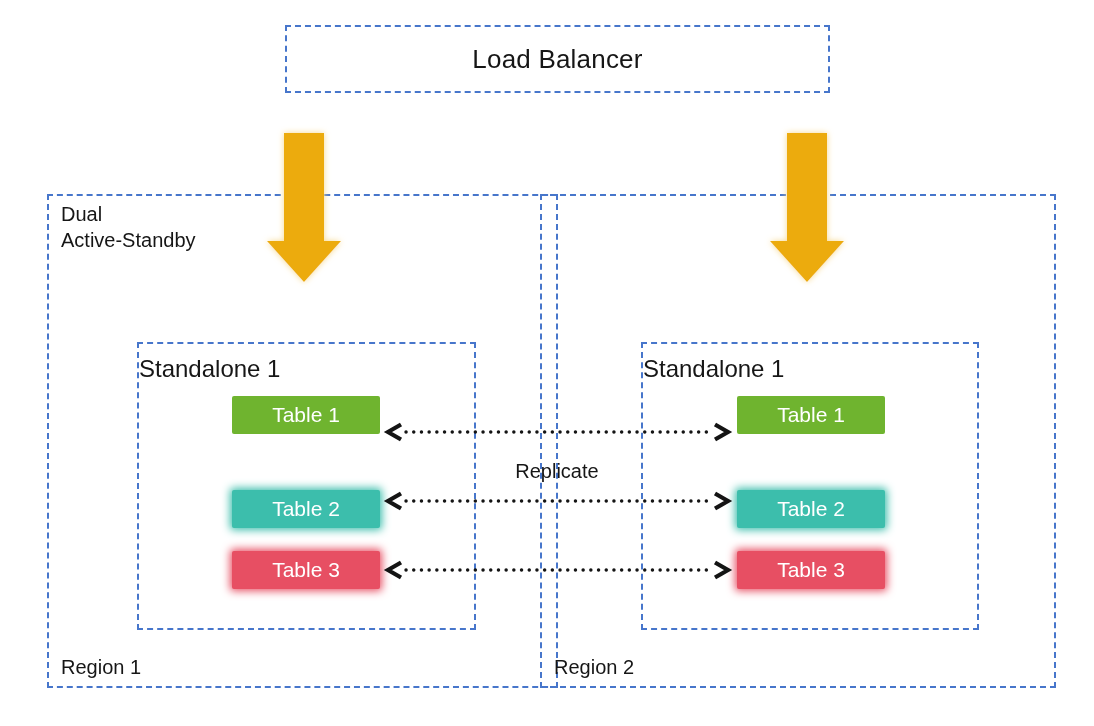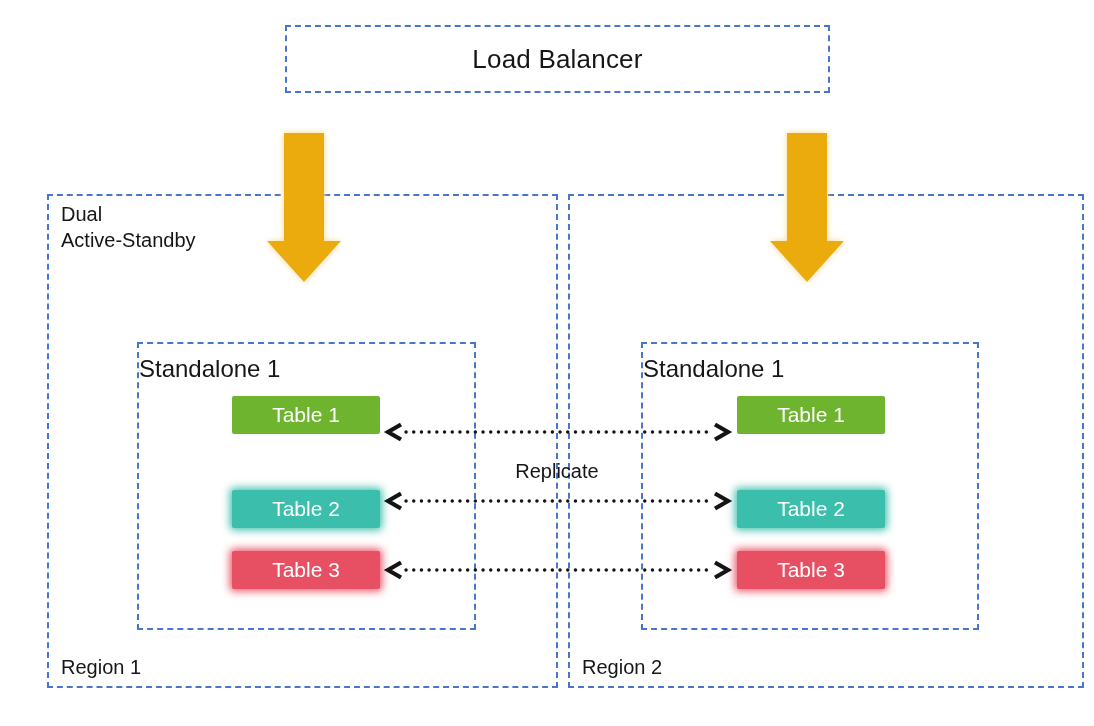--- a/index.html
+++ b/index.html
@@ -17,21 +17,21 @@
     box-sizing:border-box;
     border:2px dashed #4776CB;
     background:transparent;
   }
   .lb-box{
     left:285px;top:25px;width:545px;height:68px;
     display:flex;align-items:center;justify-content:center;
   }
   .lb-label{font-size:26px;letter-spacing:0.2px;}
   .region1{left:47px;top:194px;width:511px;height:494px;}
-  .region2{left:568px;top:194px;width:516px;height:494px;}
+  .region2{left:540px;top:194px;width:516px;height:494px;}
   .annotation{
     position:absolute;left:12px;top:5px;
     font-size:20px;line-height:26px;
   }
   .region-label{
     position:absolute;left:12px;bottom:7px;
     font-size:20px;
   }
   .standalone1{left:137px;top:342px;width:339px;height:288px;}
   .standalone2{left:641px;top:342px;width:338px;height:288px;}

